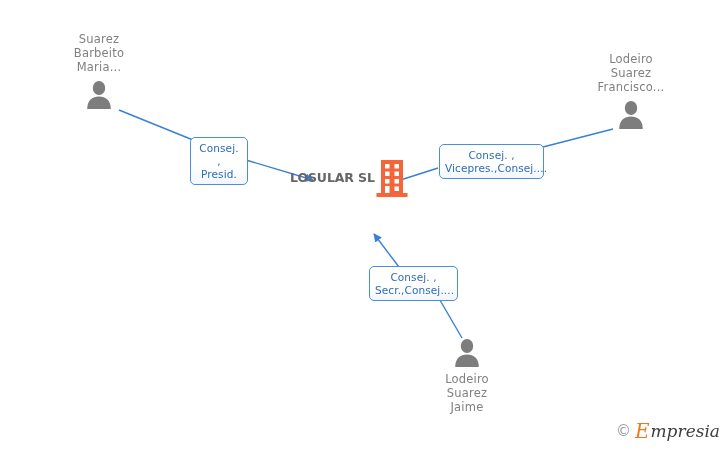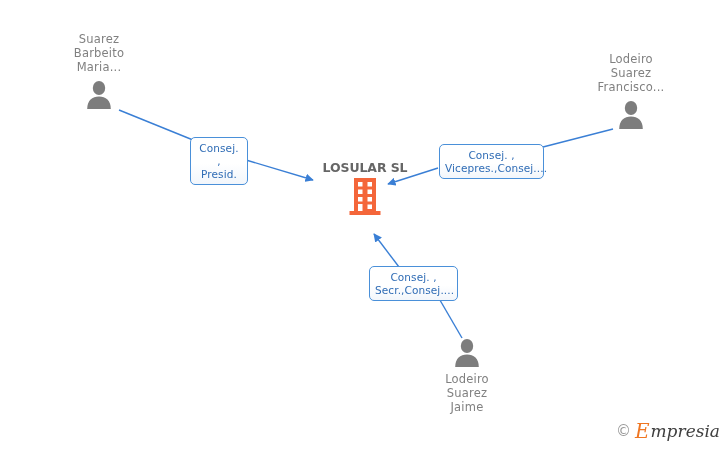--- a/index.html
+++ b/index.html
@@ -49,23 +49,22 @@
   .person.above .person-label { order: 1; margin-bottom: 5px; }
   .person.above .person-icon  { order: 2; }
 
   
   #company {
     position: absolute;
     left: 290px;
     top: 160px;
     width: 150px;
     display: flex;
-    flex-direction: column;
+    flex-direction: row;
     align-items: center;
-    justify-content: space-between;
   }
   #company-title {
     font-size: 12.5px;
     font-weight: bold;
     color: #666666;
     letter-spacing: -0.1px;
     white-space: nowrap;
     margin-bottom: 3px;
   }
 

